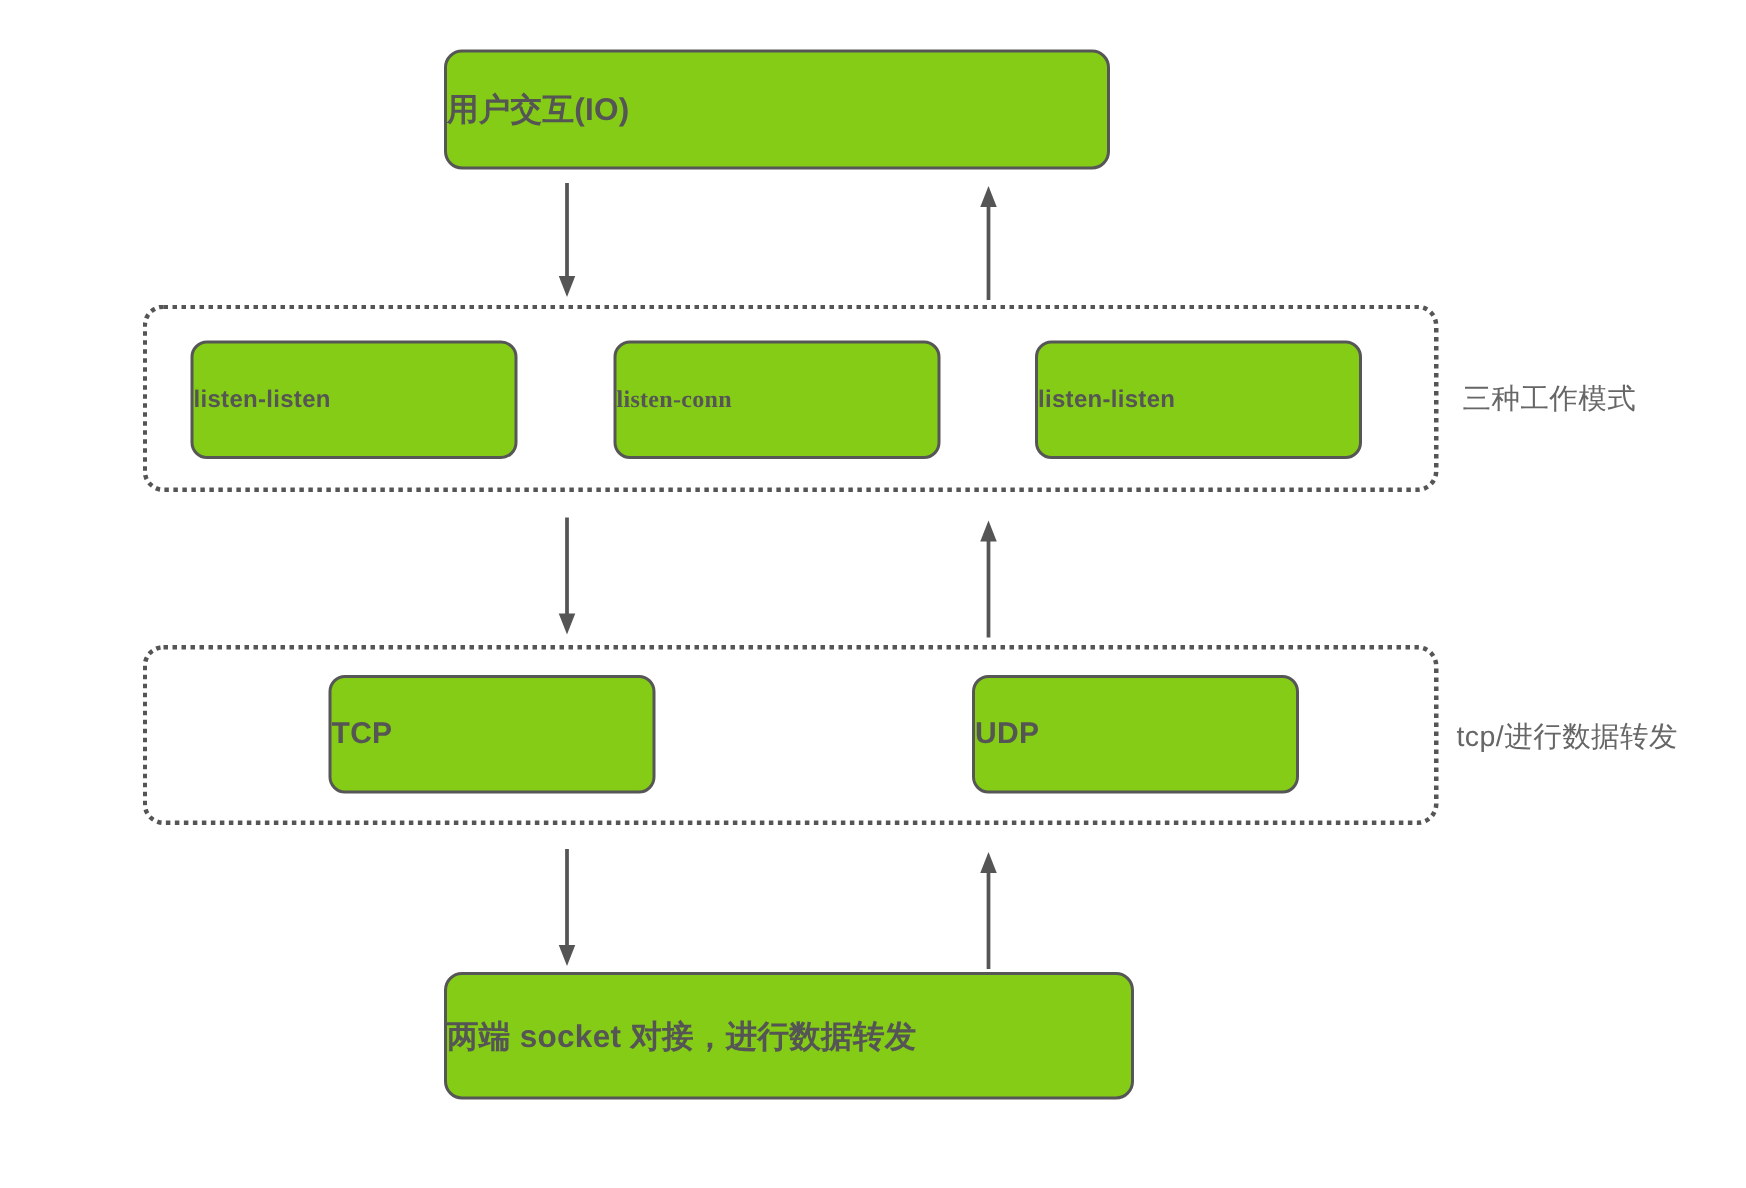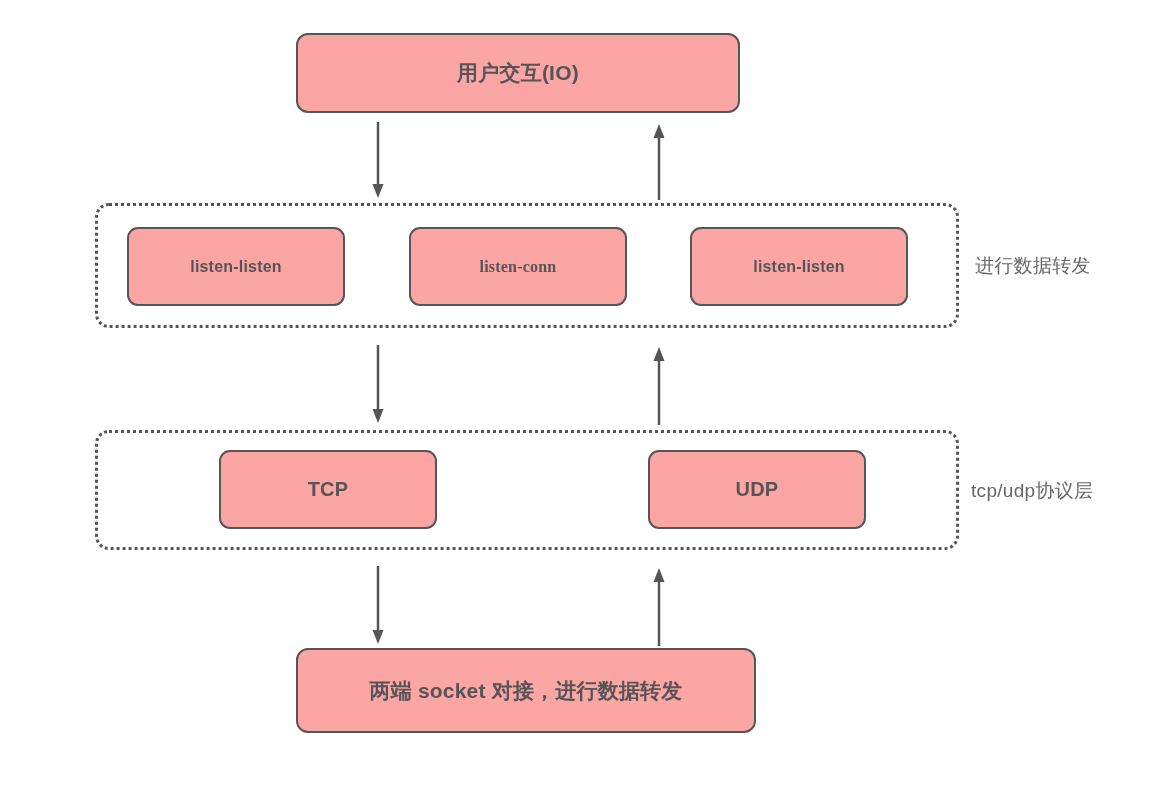--- a/index.html
+++ b/index.html
@@ -18,24 +18,24 @@
     background: #ffffff;
     overflow: hidden;
   }
 
   
   .node {
     position: absolute;
     box-sizing: border-box;
     border: 2.5px solid #565656;
     border-radius: 12px;
-    background: #fca5a5;
+    background: #84cc16;
     display: flex;
     align-items: center;
-    justify-content: center;
+    justify-content: flex-start;
     text-align: center;
     color: #555555;
     font-weight: bold;
     letter-spacing: 0.2px;
   }
 
   .node-top {
     left: 296px;
     top: 33px;
     width: 444px;
@@ -137,21 +137,21 @@
   <div class="node node-mode m0">
     <span>listen-listen</span>
   </div>
   <div class="node node-mode m1">
     <span>listen-conn</span>
   </div>
   <div class="node node-mode m2">
     <span>listen-listen</span>
   </div>
 
-  <div class="side-label label-modes">进行数据转发</div>
+  <div class="side-label label-modes">三种工作模式</div>
 
   <div class="arrow" style="left:369px; top:345px;">
     <svg width="18" height="80" viewBox="0 0 18 80">
       <line x1="9" y1="0" x2="9" y2="68" stroke="#555555" stroke-width="2.5"></line>
       <polygon points="9,78 3.5,64 14.5,64" fill="#555555"></polygon>
     </svg>
   </div>
   <div class="arrow" style="left:650px; top:345px;">
     <svg width="18" height="80" viewBox="0 0 18 80">
       <line x1="9" y1="80" x2="9" y2="12" stroke="#555555" stroke-width="2.5"></line>
@@ -161,21 +161,21 @@
 
   <div class="group group-proto"></div>
 
   <div class="node node-proto p1">
     <span>UDP</span>
   </div>
   <div class="node node-proto p0">
     <span>TCP</span>
   </div>
 
-  <div class="side-label label-proto">tcp/udp协议层</div>
+  <div class="side-label label-proto">tcp/进行数据转发</div>
 
   <div class="arrow" style="left:369px; top:566px;">
     <svg width="18" height="80" viewBox="0 0 18 80">
       <line x1="9" y1="0" x2="9" y2="68" stroke="#555555" stroke-width="2.5"></line>
       <polygon points="9,78 3.5,64 14.5,64" fill="#555555"></polygon>
     </svg>
   </div>
   <div class="arrow" style="left:650px; top:566px;">
     <svg width="18" height="80" viewBox="0 0 18 80">
       <line x1="9" y1="80" x2="9" y2="12" stroke="#555555" stroke-width="2.5"></line>

